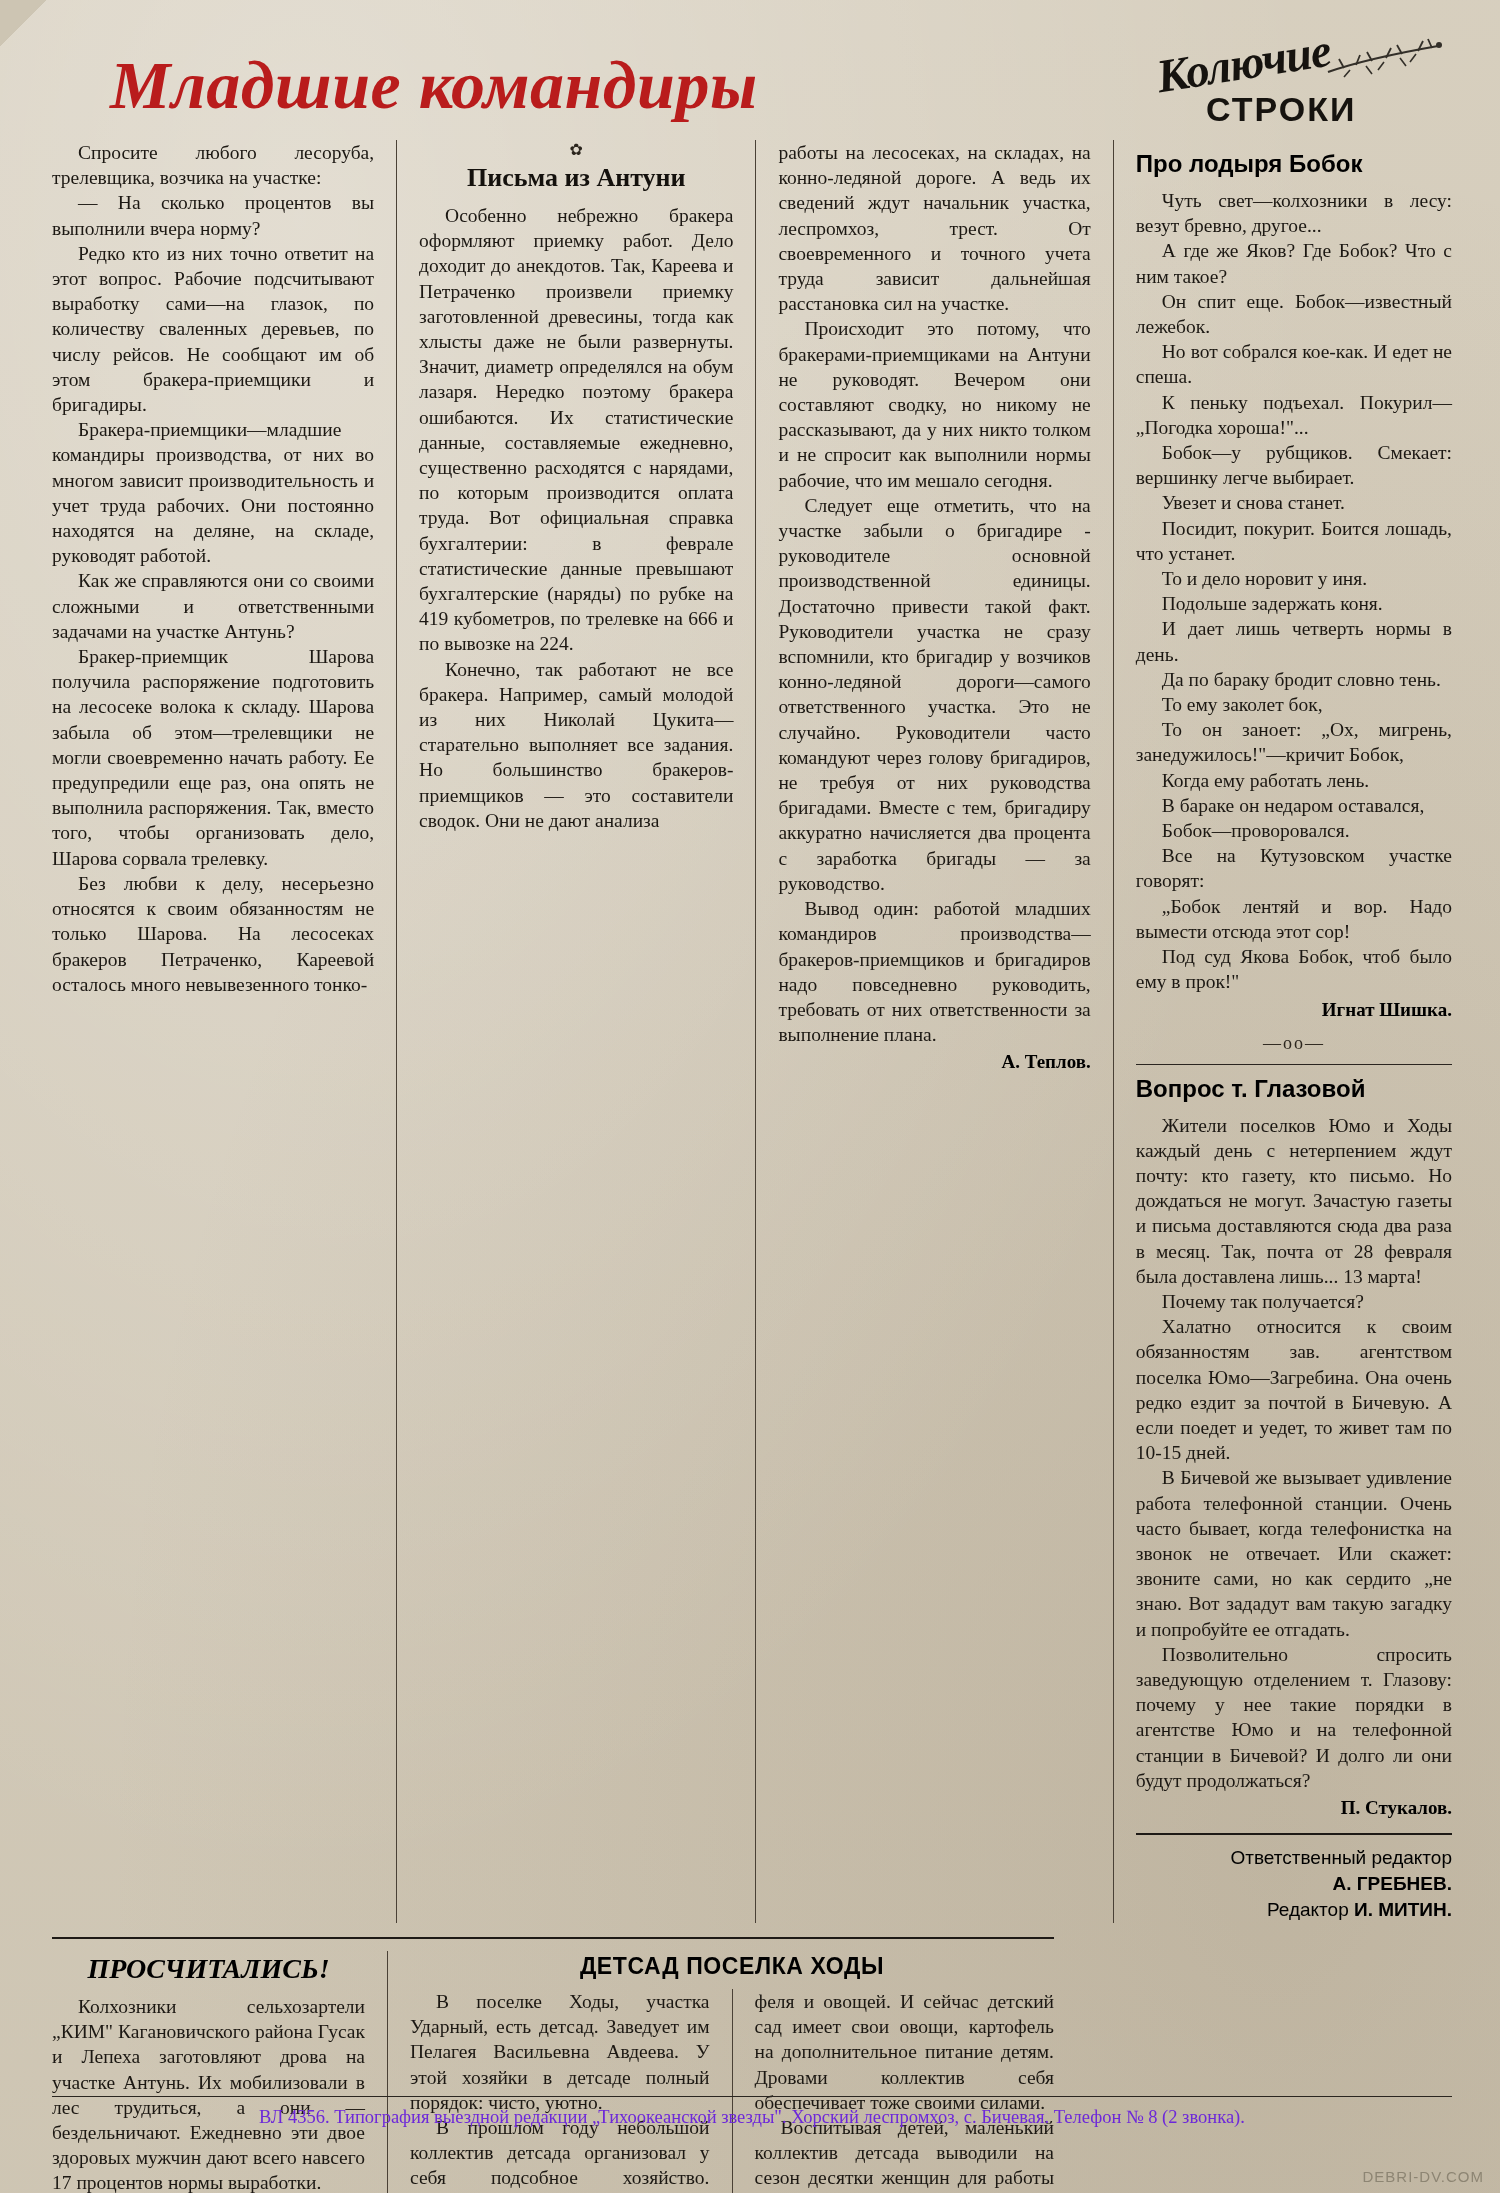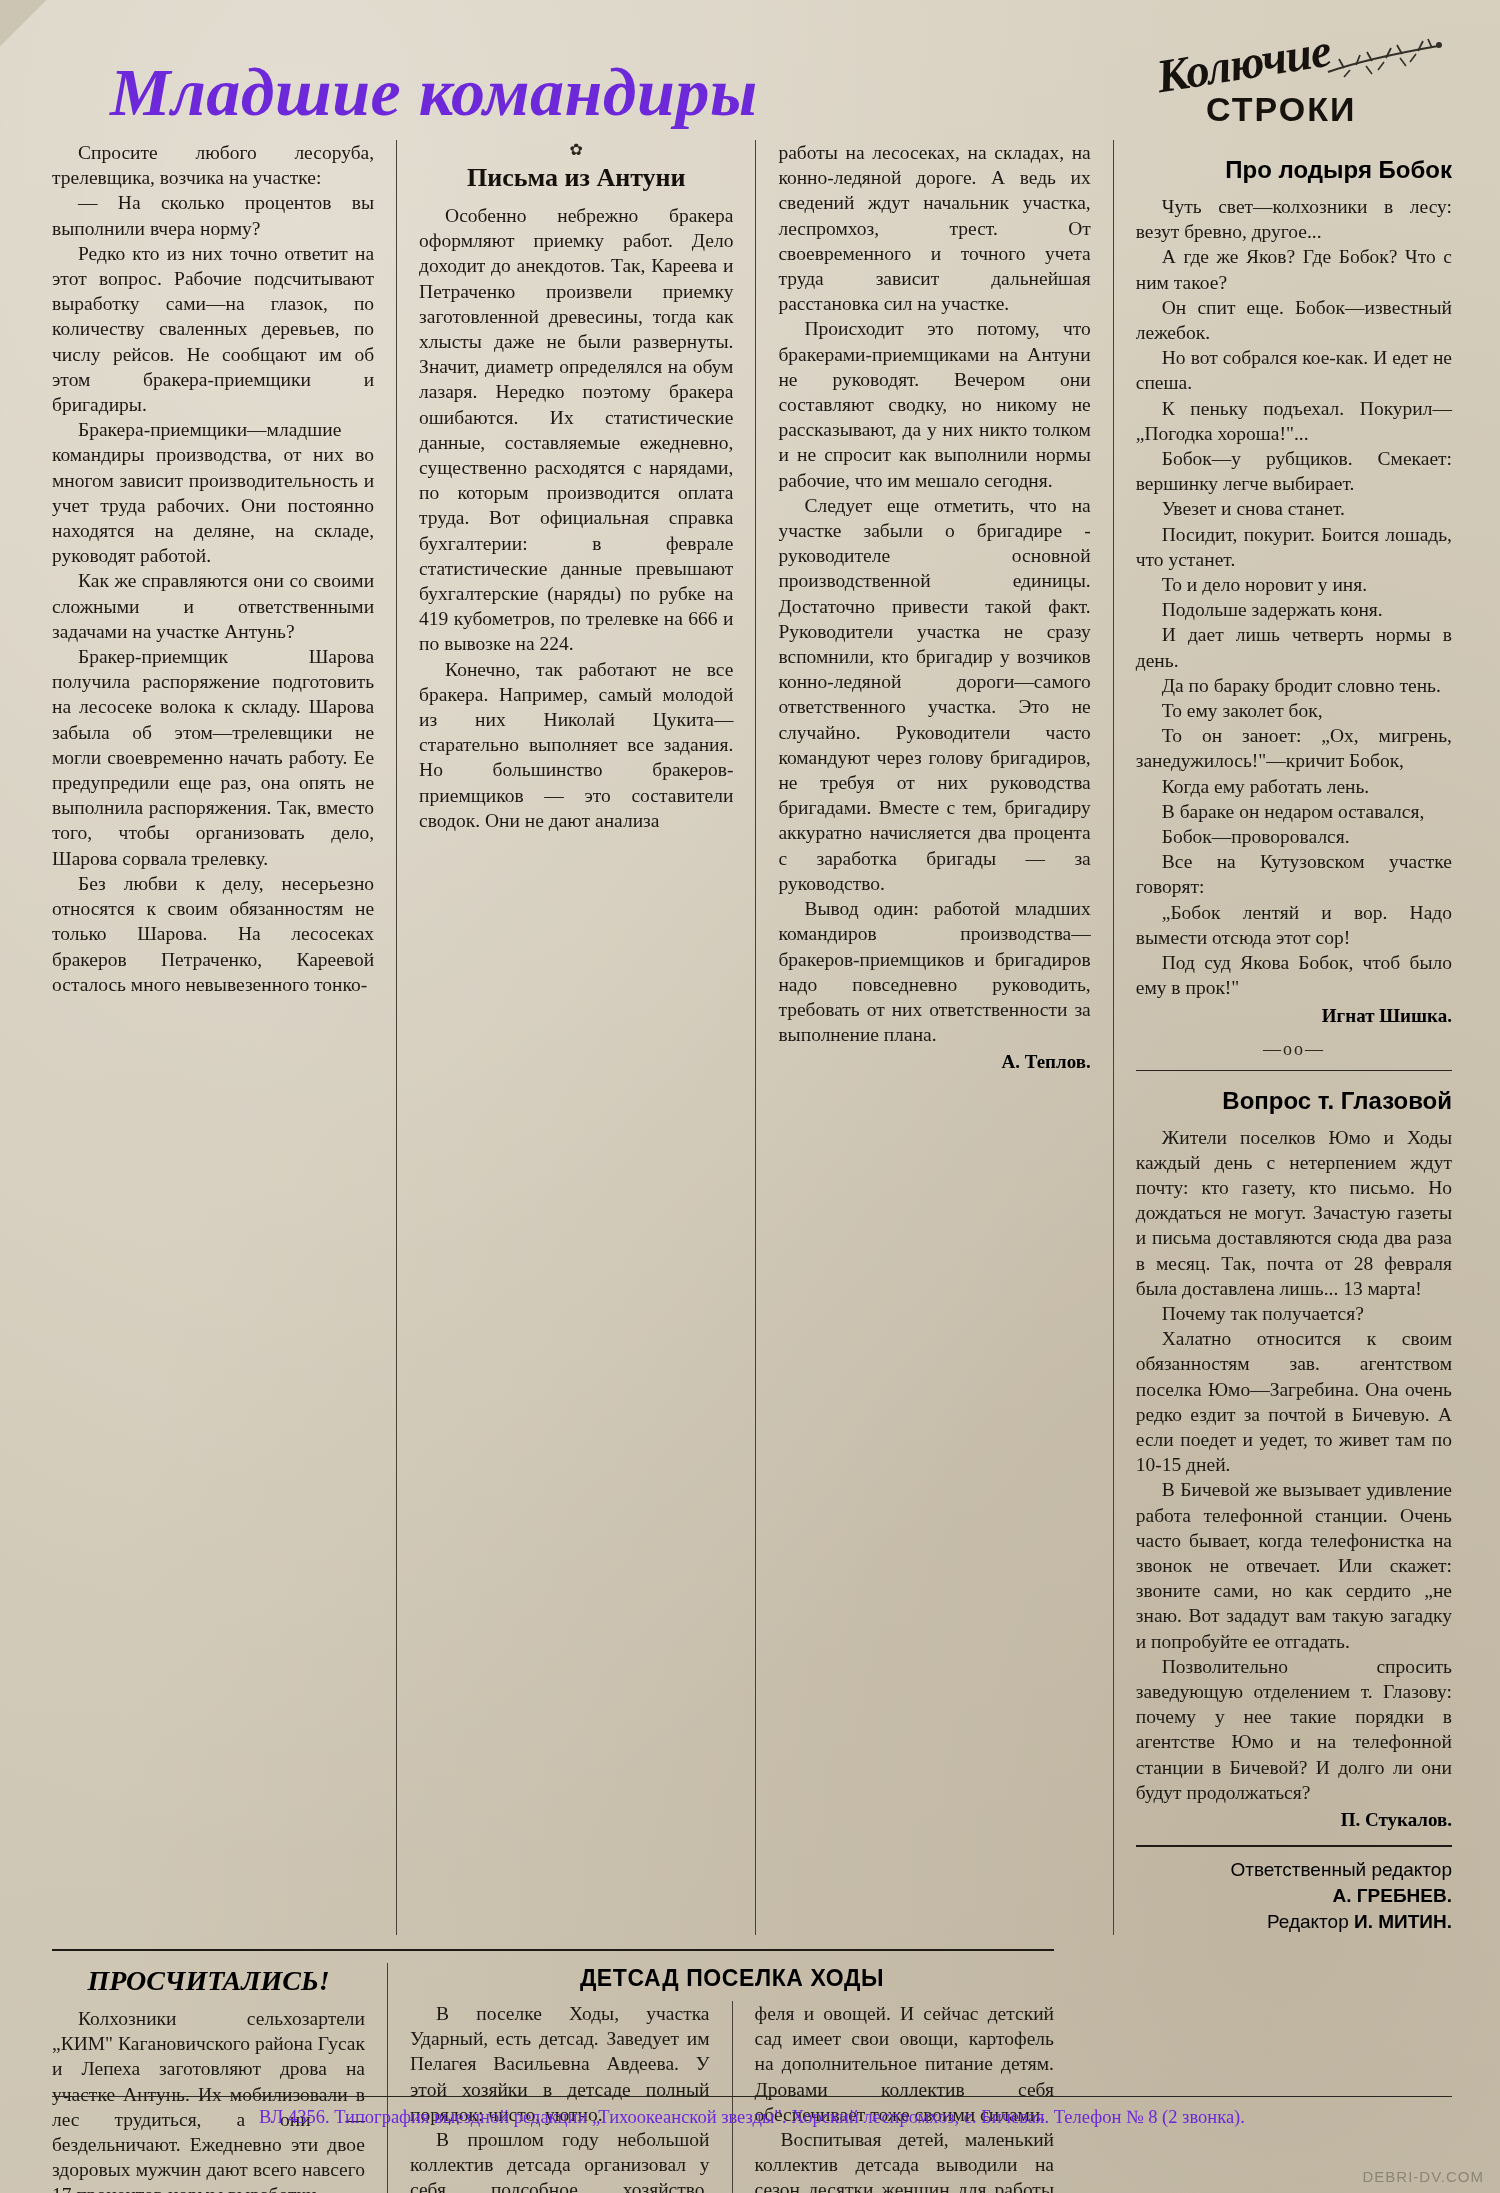--- a/index.html
+++ b/index.html
@@ -43,24 +43,24 @@
     position: relative;
     height: 118px;
   }
   .masthead-title {
     font-family: "Liberation Serif", serif;
     font-style: italic;
     font-weight: bold;
     font-size: 68px;
     line-height: 1;
     letter-spacing: 0.5px;
-    color: #6d28d9;
+    color: #b91c1c;
     position: absolute;
     left: 58px;
-    top: 36px;
+    top: 29px;
   }
   .kolyuchie {
     position: absolute;
     right: 2px;
     top: 10px;
     width: 300px;
     height: 110px;
   }
   .kolyuchie .k-word {
     position: absolute;
@@ -160,22 +160,22 @@
     font-style: italic;
     font-weight: bold;
     font-size: 28px;
     text-align: center;
     margin: 2px 0 9px 0;
   }
   .right-head {
     font-family: "Liberation Sans", sans-serif;
     font-weight: bold;
     font-size: 24px;
-    text-align: right;
-    margin: 16px 0 10px 0;
+    text-align: left;
+    margin: 10px 0 10px 0;
   }
   .dash-sep {
     text-align: center;
     font-size: 18px;
     letter-spacing: 2px;
     margin: 12px 0 10px 0;
     color: #2b251d;
   }
   .footer-line {
     font-size: 18.5px;

